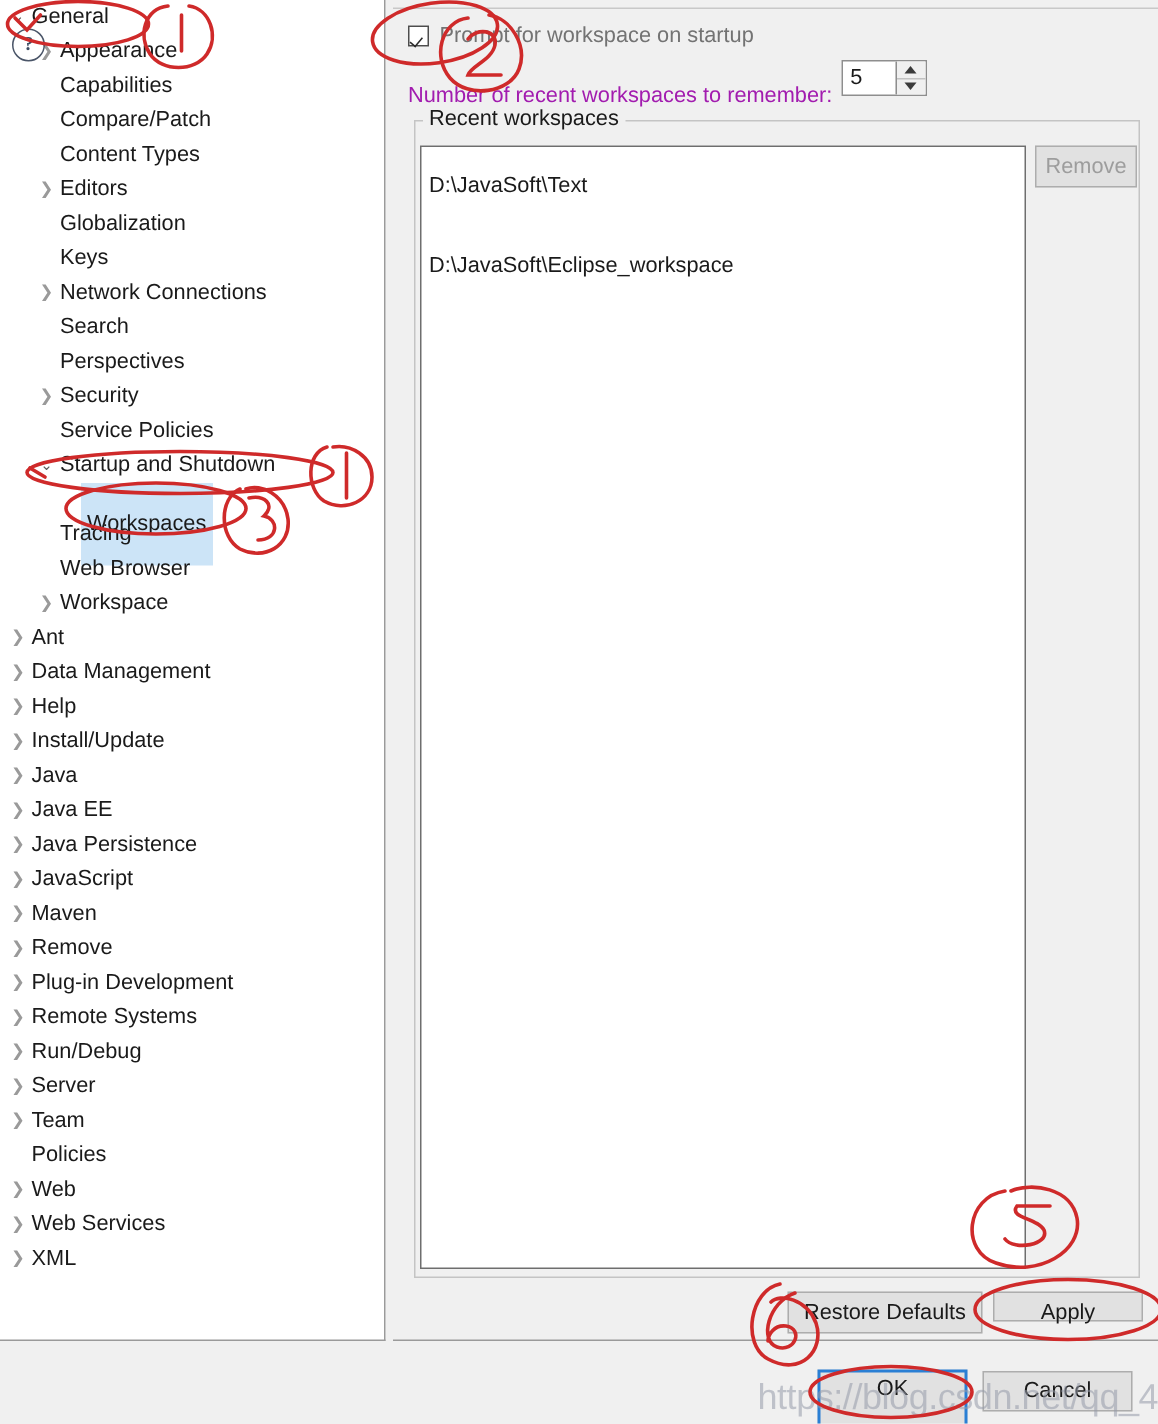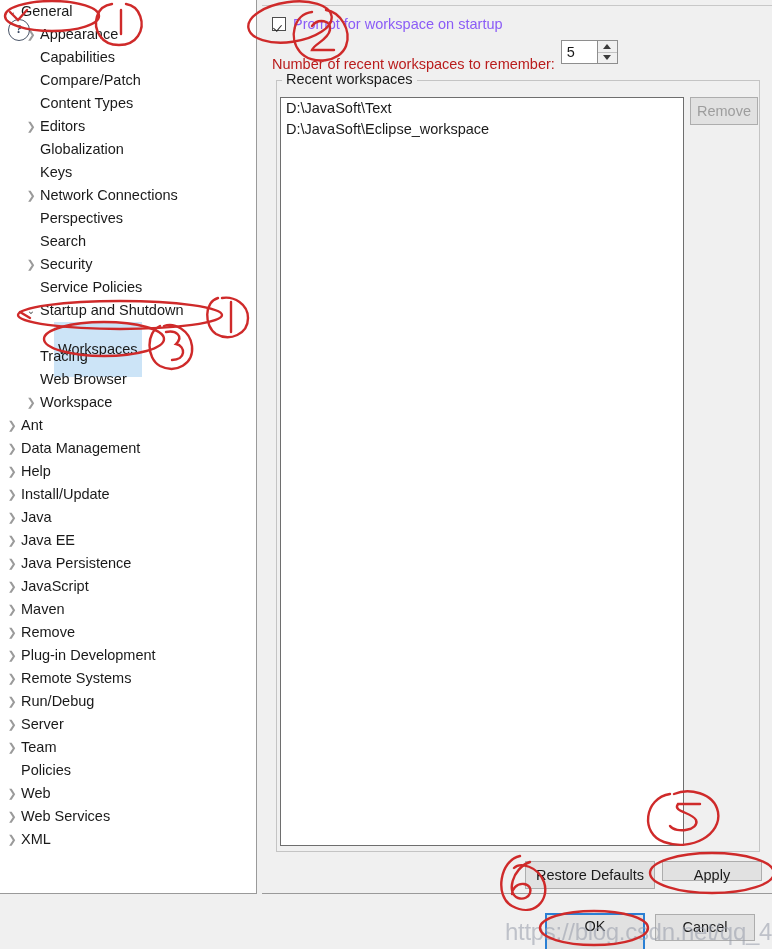--- a/index.html
+++ b/index.html
@@ -97,34 +97,34 @@
     position: absolute;
     left: 2px; top: 5px;
     width: 4px; height: 7px;
     border-right: 1.6px solid #2b2b2b;
     border-bottom: 1.6px solid #2b2b2b;
     transform: rotate(40deg);
   }
   .cb-label {
     margin-left: 7px;
     font-size: 14.5px;
-    color: #8b5cf6;
+    color: #737373;
     white-space: nowrap;
   }
 
   .spin-row {
     position: absolute;
     left: 10px; top: 39px;
     height: 26px;
     display: flex;
     align-items: center;
   }
   .spin-label {
     font-size: 14.5px;
-    color: #b91c1c;
+    color: #a21caf;
     white-space: nowrap;
     margin-top: 23px;
   }
   .spinner {
     margin-left: 6px;
     display: flex;
     align-items: stretch;
     border: 1px solid #8e8e8e;
     background: #ffffff;
     height: 24px;
@@ -180,21 +180,21 @@
     left: 18px; top: 97px;
     width: 404px; height: 749px;
     background: #ffffff;
     border: 1px solid #6e6e6e;
     box-sizing: border-box;
     overflow: hidden;
   }
   .list-item {
     font-size: 14.5px;
     color: #1a1a1a;
-    padding: 1px 5px;
+    padding: 17px 5px;
     line-height: 19px;
     white-space: nowrap;
   }
 
   .btn {
     background: #e1e1e1;
     border: 1px solid #adadad;
     font-family: "Liberation Sans", sans-serif;
     font-size: 14.5px;
     color: #1a1a1a;
@@ -310,24 +310,24 @@
           <span class="tree-label">Globalization</span>
         </div>
         <div class="tree-row lvl1">
           <span class="tree-label">Keys</span>
         </div>
         <div class="tree-row lvl1">
           <span class="tree-arrow">❯</span>
           <span class="tree-label">Network Connections</span>
         </div>
         <div class="tree-row lvl1">
+          <span class="tree-label">Search</span>
+        </div>
+        <div class="tree-row lvl1">
           <span class="tree-label">Perspectives</span>
-        </div>
-        <div class="tree-row lvl1">
-          <span class="tree-label">Search</span>
         </div>
         <div class="tree-row lvl1">
           <span class="tree-arrow">❯</span>
           <span class="tree-label">Security</span>
         </div>
         <div class="tree-row lvl1">
           <span class="tree-label">Service Policies</span>
         </div>
         <div class="tree-row lvl1">
           <span class="tree-arrow expanded">⌄</span>

